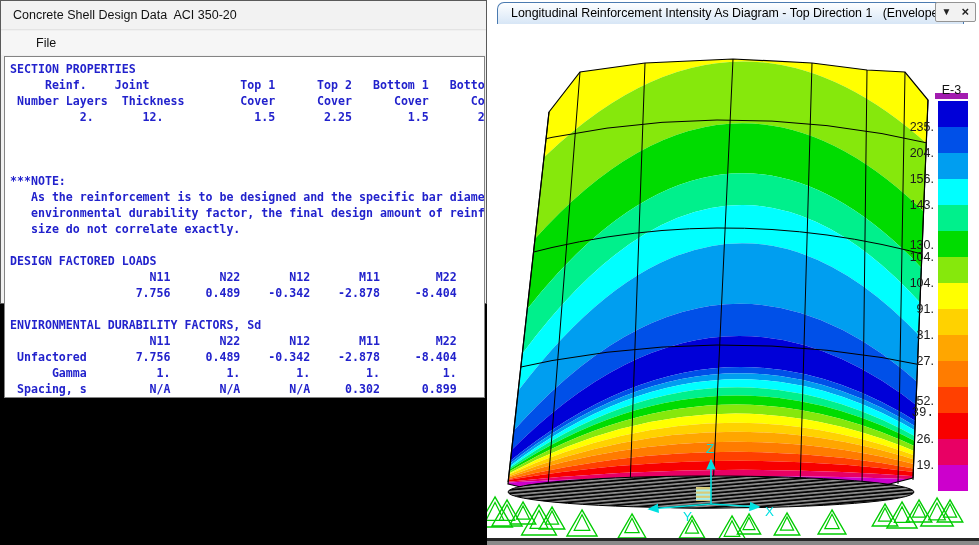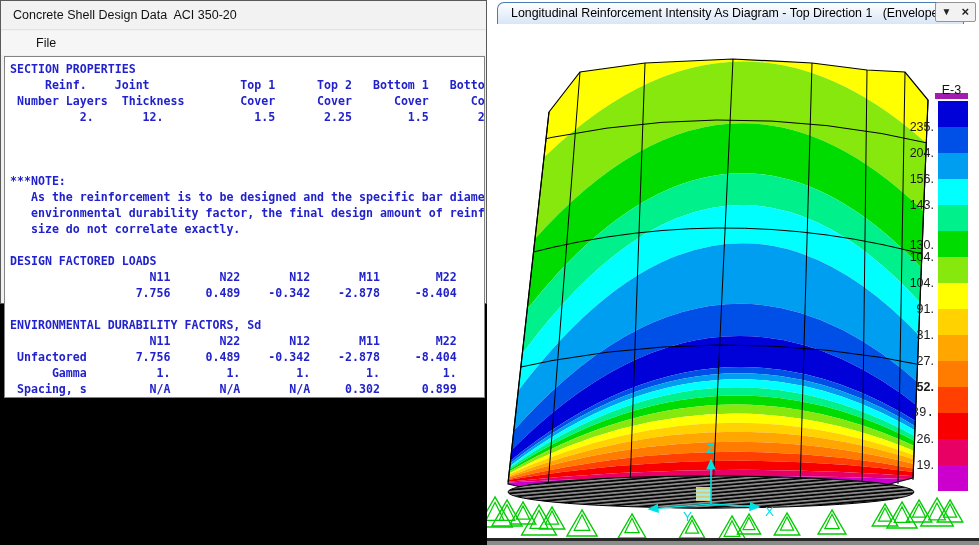--- a/index.html
+++ b/index.html
@@ -213,21 +213,21 @@
           <div class="legend-tick" style="top: 119px;">235.</div>
           <div class="legend-tick" style="top: 145px;">204.</div>
           <div class="legend-tick" style="top: 171px;">156.</div>
           <div class="legend-tick" style="top: 197px;">143.</div>
           <div class="legend-tick" style="top: 237px;">130.</div>
           <div class="legend-tick" style="top: 249px;">104.</div>
           <div class="legend-tick" style="top: 275px;">104.</div>
           <div class="legend-tick" style="top: 301px;">91.</div>
           <div class="legend-tick" style="top: 327px;">31.</div>
           <div class="legend-tick" style="top: 353px;">27.</div>
-          <div class="legend-tick" style="top: 379px; font-weight: bold;">52.</div>
+          <div class="legend-tick" style="top: 393px;">52.</div>
           <div class="legend-tick" style="top: 405px; font-family: Liberation Mono, monospace;">39.</div>
           <div class="legend-tick" style="top: 431px;">26.</div>
           <div class="legend-tick" style="top: 457px;">19.</div>
         </div>
     </div>
 
     <div class="bottom-edge">
       <div class="dark"></div>
         <div class="grey"></div>
     </div>

